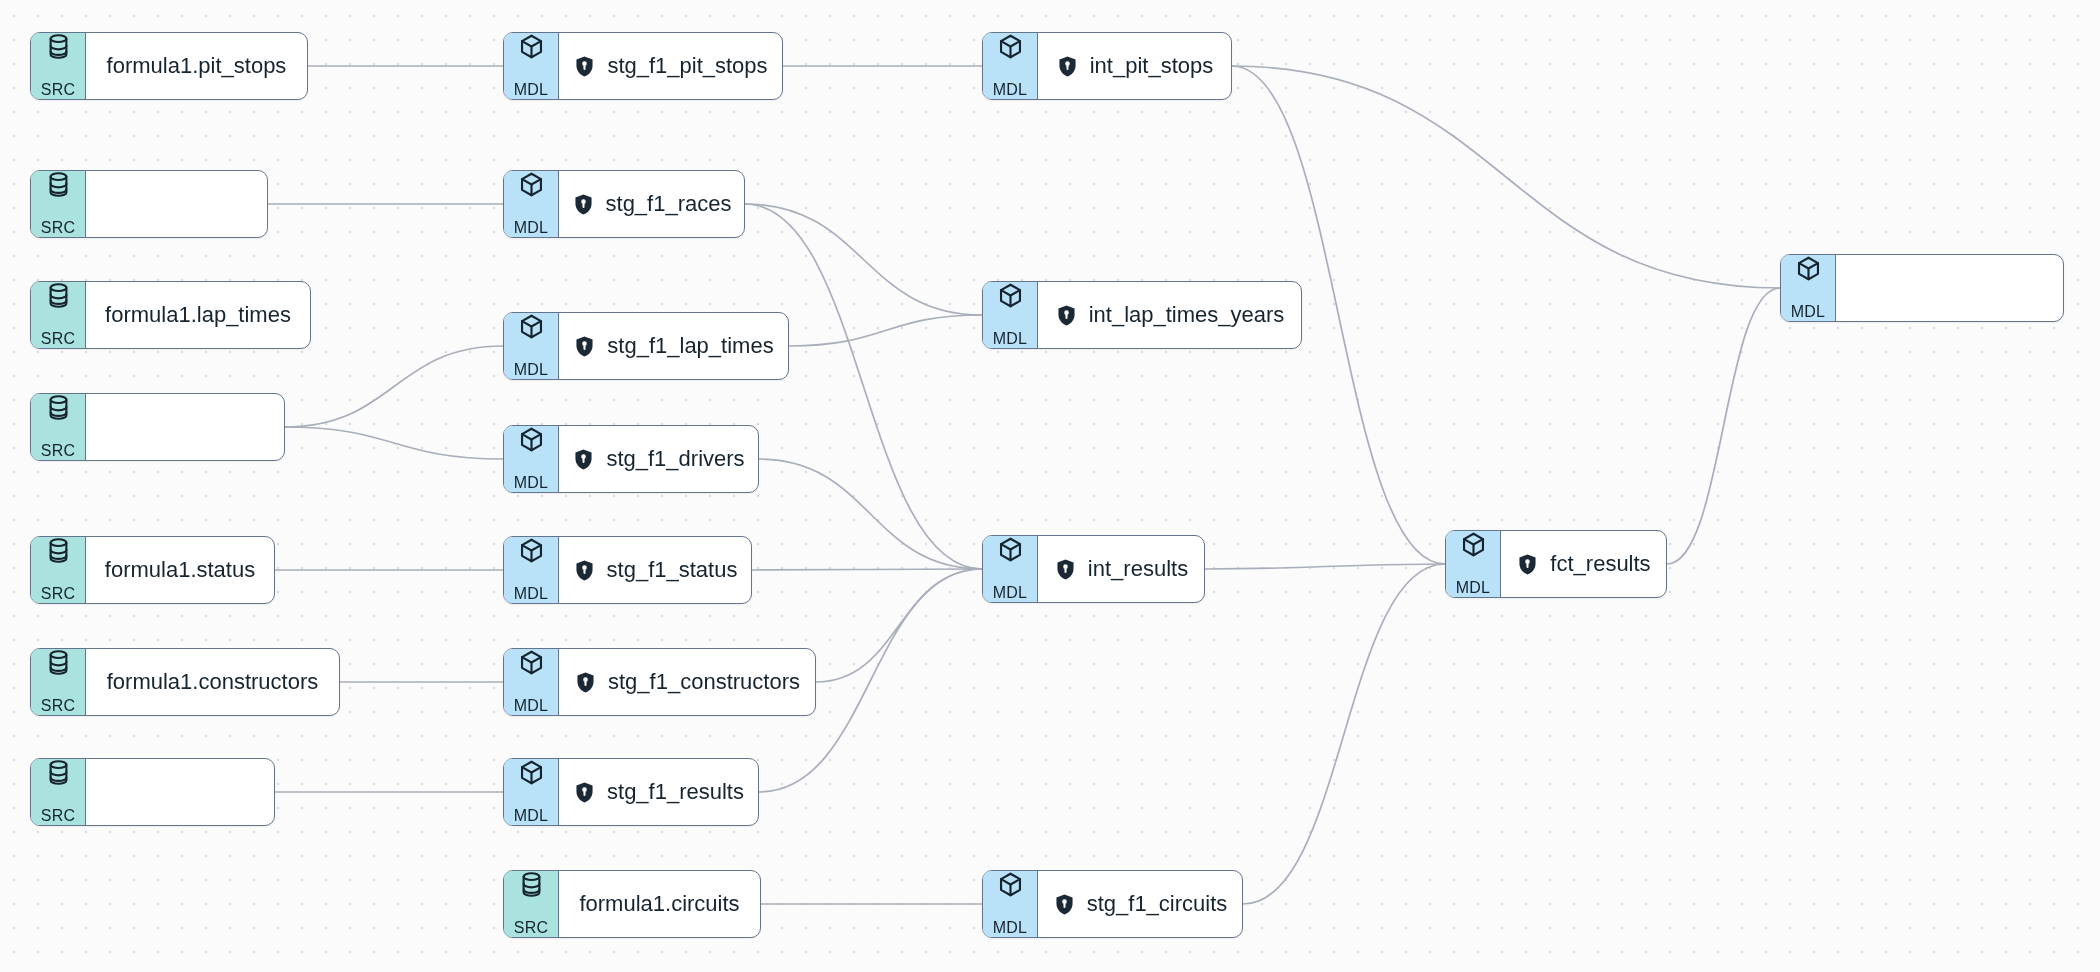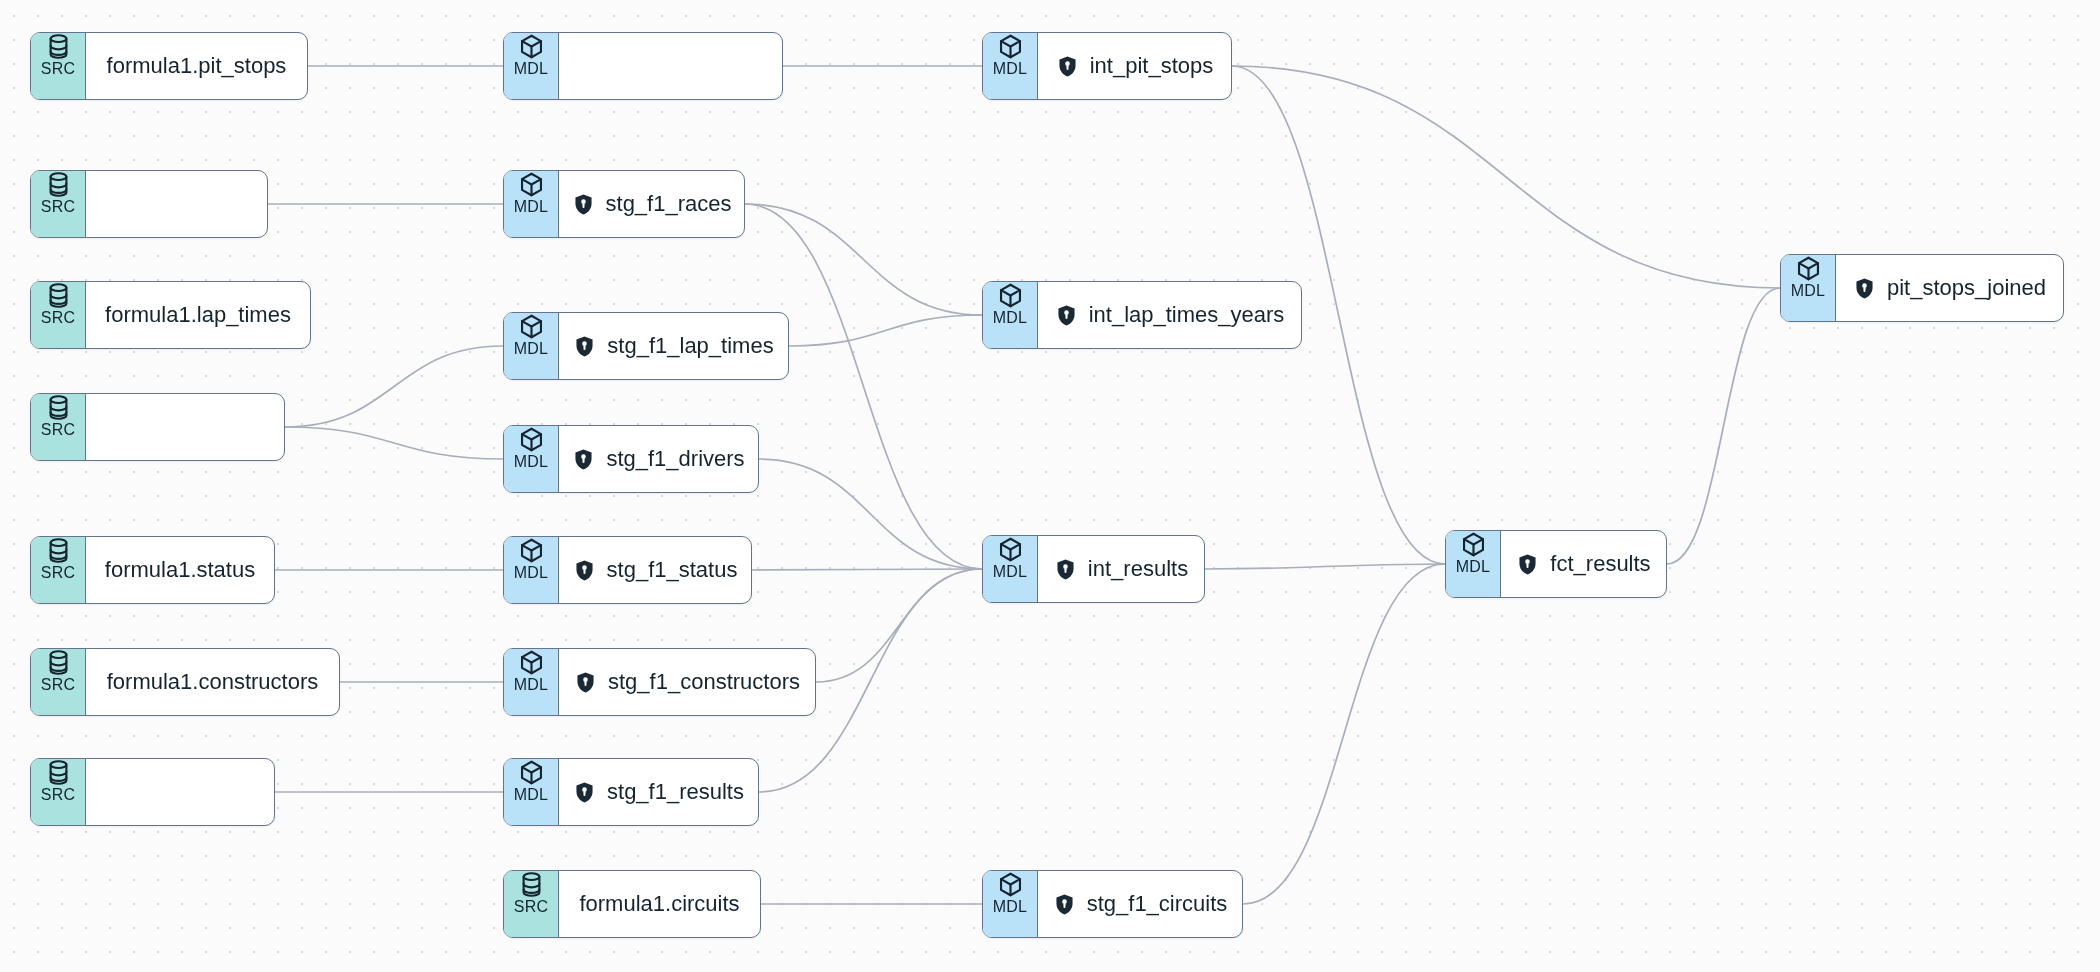--- a/index.html
+++ b/index.html
@@ -22,21 +22,21 @@
     display:flex;align-items:stretch;
     background:#ffffff;
     border:1.6px solid #64748b;
     border-radius:10px;
     box-sizing:border-box;
     box-shadow:0 1px 2px rgba(16,24,40,.06);
     cursor:pointer;
   }
   .badge{
     width:54px;flex:0 0 54px;
-    display:flex;flex-direction:column;align-items:center;justify-content:flex-start;
+    display:flex;flex-direction:column;align-items:center;justify-content:space-between;
     border-right:1.6px solid #64748b;
     border-radius:8px 0 0 8px;
   }
   .node.source .badge{background:#a9e2df;}
   .node.model  .badge{background:#b9e2f8;}
   .badge svg{width:27px;height:27px;display:block;}
   .badge-label{
     font-size:16px;line-height:1.05;color:#16242f;margin-top:1px;
     letter-spacing:.2px;
   }
@@ -181,20 +181,30 @@
     </div>
     <div class="node model" style="left: 503px; top: 32px; width: 280px;">
       <div class="badge">
         <svg viewBox="0 0 24 24" fill="none" stroke="#16242f" stroke-width="1.9" stroke-linejoin="round" stroke-linecap="round">
           <path d="M12 2.4 20.4 7.2 V16.8 L12 21.6 3.6 16.8 V7.2 Z"></path>
           <path d="M3.6 7.2 12 12 20.4 7.2"></path>
           <path d="M12 12 V21.6"></path>
         </svg>
         <span class="badge-label">MDL</span>
       </div>
+      <div class="body">
+        <span style="display: flex;">
+          <svg class="shield" viewBox="0 0 24 24">
+            <path fill="#1b2836" d="M12 1.6 20.4 4.7 V11 c0 5.6-3.5 9.6-8.4 11.4 C7.1 20.6 3.6 16.6 3.6 11 V4.7 Z"></path>
+            <circle cx="12" cy="9" r="2.4" fill="#ffffff"></circle>
+            <rect x="10.95" y="10.6" width="2.1" height="5.1" rx="1.05" fill="#ffffff"></rect>
+          </svg>
+        </span>
+        <span class="label">stg_f1_pit_stops</span>
+      </div>
     </div>
     <div class="node model" style="left: 503px; top: 170px; width: 242px;">
       <div class="badge">
         <svg viewBox="0 0 24 24" fill="none" stroke="#16242f" stroke-width="1.9" stroke-linejoin="round" stroke-linecap="round">
           <path d="M12 2.4 20.4 7.2 V16.8 L12 21.6 3.6 16.8 V7.2 Z"></path>
           <path d="M3.6 7.2 12 12 20.4 7.2"></path>
           <path d="M12 12 V21.6"></path>
         </svg>
         <span class="badge-label">MDL</span>
       </div>
@@ -410,25 +420,15 @@
       </div>
     </div>
     <div class="node model" style="left: 1780px; top: 254px; width: 284px;">
       <div class="badge">
         <svg viewBox="0 0 24 24" fill="none" stroke="#16242f" stroke-width="1.9" stroke-linejoin="round" stroke-linecap="round">
           <path d="M12 2.4 20.4 7.2 V16.8 L12 21.6 3.6 16.8 V7.2 Z"></path>
           <path d="M3.6 7.2 12 12 20.4 7.2"></path>
           <path d="M12 12 V21.6"></path>
         </svg>
         <span class="badge-label">MDL</span>
-      </div>
-      <div class="body">
-        <span style="display: flex;">
-          <svg class="shield" viewBox="0 0 24 24">
-            <path fill="#1b2836" d="M12 1.6 20.4 4.7 V11 c0 5.6-3.5 9.6-8.4 11.4 C7.1 20.6 3.6 16.6 3.6 11 V4.7 Z"></path>
-            <circle cx="12" cy="9" r="2.4" fill="#ffffff"></circle>
-            <rect x="10.95" y="10.6" width="2.1" height="5.1" rx="1.05" fill="#ffffff"></rect>
-          </svg>
-        </span>
-        <span class="label">pit_stops_joined</span>
       </div>
     </div>
   </div>
 
 </body></html>

